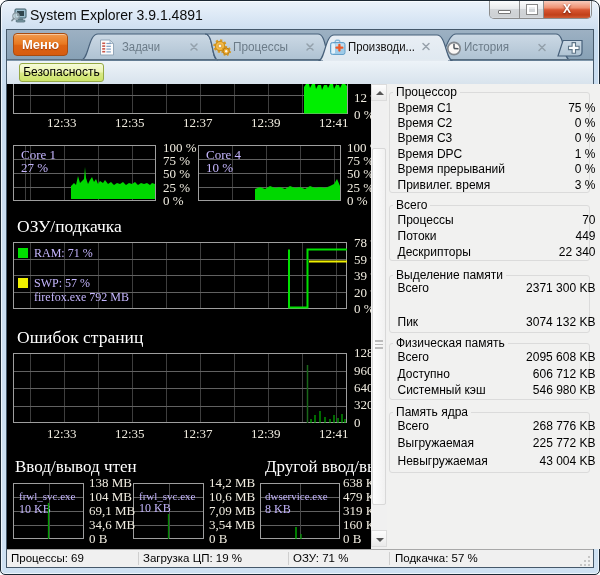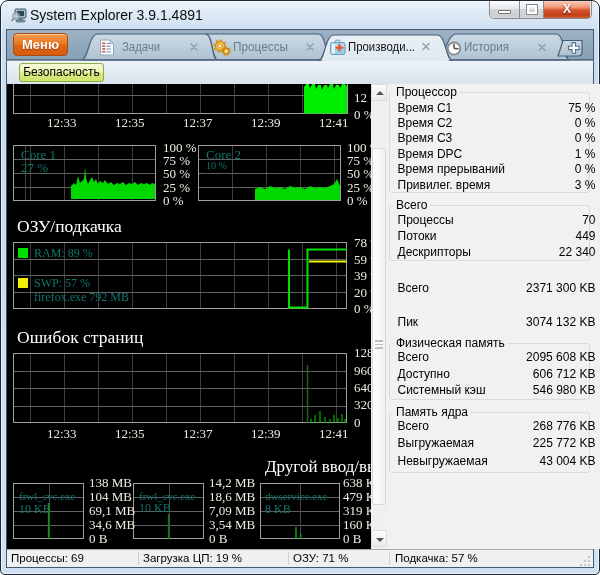--- a/index.html
+++ b/index.html
@@ -35,21 +35,21 @@
 #main{position:absolute;left:0;top:54px;width:586px;height:465px}
 #black{position:absolute;left:0;top:0;width:364px;height:465px;background:#000;overflow:hidden;color:#efe9da}
 #sbar{position:absolute;left:364px;top:0;width:16px;height:465px;background:#f0f0f0}
 #rpanel{position:absolute;left:380px;top:0;width:230px;height:465px;background:#f1f1f0;overflow:hidden}
 
 .gbox{position:absolute;border:1px solid #9e9e9e}
 .vg{position:absolute;top:0;bottom:0;left:0;right:0;background:repeating-linear-gradient(to right,#3e3e3e 0 1px,transparent 1px 34px)}
 .hl{position:absolute;left:0;right:0;height:1px;background:#616161}
 .glab{position:absolute;font-family:"Liberation Serif",serif;font-size:13px;color:#f0ece0;white-space:nowrap;line-height:15px}
 .btitle{position:absolute;font-family:"Liberation Serif",serif;font-size:17.5px;color:#fff;white-space:nowrap}
-.wserif{position:absolute;font-family:"Liberation Serif",serif;color:#0f766e;white-space:nowrap}
+.wserif{position:absolute;font-family:"Liberation Serif",serif;color:#c4b5fd;white-space:nowrap}
 svg{position:absolute;left:0;top:0}
 
 .grp{position:absolute;left:2px;width:201px;border:1px solid #dbdbdb;border-radius:3px}
 .grp b{position:absolute;left:3px;top:-8px;background:#f1f1f0;padding:0 3px;font-weight:normal;font-size:12px;color:#000;white-space:nowrap}
 .row{position:absolute;left:10.5px;right:21.5px;height:15px;font-size:12px;color:#000;white-space:nowrap}
 .row s{position:absolute;right:0;top:0;text-decoration:none}
 
 #status{position:absolute;left:0;top:519px;width:586px;height:18px;background:#f0f0f0;border-top:1px solid #a8a8a8;font-size:11.5px;color:#000}
 #status span{position:absolute;top:2px;white-space:nowrap}
 .sdiv{position:absolute;top:2px;bottom:2px;width:1px;background:#cfcfcf}
@@ -195,37 +195,37 @@
 
     <div class="gbox" style="left:191px;top:61px;width:143px;height:56px">
      <div style="position:absolute;top:0;bottom:0;left:33px;width:1px;background:#3e3e3e"></div>
      <div style="position:absolute;top:0;bottom:0;left:67px;width:1px;background:#3e3e3e"></div>
      <div style="position:absolute;top:0;bottom:0;left:101px;width:1px;background:#3e3e3e"></div>
      <div style="position:absolute;top:0;bottom:0;left:135px;width:1px;background:#3e3e3e"></div>
      <div class="hl" style="top:13px"></div>
             <div class="hl" style="top:27px"></div>
             <div class="hl" style="top:41px"></div>
     </div>
-    <div class="wserif" style="left:199px;top:63px;font-size:13px">Core 2</div>
-    <div class="wserif" style="left:199px;top:76px;font-size:10px">10 %</div>
+    <div class="wserif" style="left:199px;top:63px;font-size:13px">Core 4</div>
+    <div class="wserif" style="left:199px;top:76px;font-size:13px">10 %</div>
     <div class="glab" style="left:340px;top:56px">100 %</div>
     <div class="glab" style="left:340px;top:69px">75 %</div>
     <div class="glab" style="left:340px;top:82px">50 %</div>
     <div class="glab" style="left:340px;top:96px">25 %</div>
     <div class="glab" style="left:340px;top:109px">0 %</div>
 
     <div class="btitle" style="left:10px;top:132px">ОЗУ/подкачка</div>
     <div class="gbox" style="left:6px;top:158px;width:334px;height:67px">
      <div class="vg" style="background-position-x:16px"></div>
      <div class="hl" style="top:16px"></div>
             <div class="hl" style="top:32px"></div>
             <div class="hl" style="top:49px"></div>
     </div>
     <div style="position:absolute;left:11px;top:164px;width:10px;height:10px;background:#00e000"></div>
-    <div class="wserif" style="left:27px;top:162px;font-size:12px">RAM: 89 %</div>
+    <div class="wserif" style="left:27px;top:162px;font-size:12px">RAM: 71 %</div>
     <div style="position:absolute;left:11px;top:194px;width:10px;height:10px;background:#f0f000"></div>
     <div class="wserif" style="left:27px;top:192px;font-size:12px">SWP: 57 %</div>
     <div class="wserif" style="left:27px;top:206px;font-size:12px">firefox.exe 792 MB</div>
     <div class="glab" style="left:347px;top:151px">78 %</div>
     <div class="glab" style="left:347px;top:167.5px">59 %</div>
     <div class="glab" style="left:347px;top:184px">39 %</div>
     <div class="glab" style="left:347px;top:200.5px">20 %</div>
     <div class="glab" style="left:347px;top:217px">0 %</div>
 
     <div class="btitle" style="left:10px;top:243px">Ошибок страниц</div>
@@ -239,20 +239,21 @@
     <div class="glab" style="left:347px;top:279px">960</div>
     <div class="glab" style="left:347px;top:296px">640</div>
     <div class="glab" style="left:347px;top:313px">320</div>
     <div class="glab" style="left:347px;top:331px">0</div>
     <div class="glab" style="left:40px;top:342px">12:33</div>
     <div class="glab" style="left:108px;top:342px">12:35</div>
     <div class="glab" style="left:176px;top:342px">12:37</div>
     <div class="glab" style="left:244px;top:342px">12:39</div>
     <div class="glab" style="left:312px;top:342px">12:41</div>
 
+    <div class="btitle" style="left:8px;top:373px;font-size:17px">Ввод/вывод чтен</div>
     <div class="btitle" style="left:258px;top:373px;font-size:17px">Другой ввод/выв</div>
     <div class="gbox" style="left:6px;top:399px;width:71px;height:56px">
      <div class="hl" style="top:13px"></div>
             <div class="hl" style="top:27px"></div>
             <div class="hl" style="top:41px"></div>
      <div style="position:absolute;top:0;bottom:0;left:35px;width:1px;background:#474747"></div>
     </div>
     <div class="wserif" style="left:12px;top:406px;font-size:11px">frwl_svc.exe</div>
     <div class="wserif" style="left:12px;top:418px;font-size:12px">10 KB</div>
     <div class="gbox" style="left:126px;top:399px;width:71px;height:56px">
@@ -270,21 +271,21 @@
      <div style="position:absolute;top:0;bottom:0;left:39px;width:1px;background:#474747"></div>
     </div>
     <div class="wserif" style="left:258px;top:406px;font-size:11px">dwservice.exe</div>
     <div class="wserif" style="left:258px;top:418px;font-size:12px">8 KB</div>
     <div class="glab" style="left:82px;top:391px">138 MB</div>
     <div class="glab" style="left:82px;top:405px">104 MB</div>
     <div class="glab" style="left:82px;top:419px">69,1 MB</div>
     <div class="glab" style="left:82px;top:433px">34,6 MB</div>
     <div class="glab" style="left:82px;top:447px">0 В</div>
     <div class="glab" style="left:202px;top:391px">14,2 MB</div>
-    <div class="glab" style="left:202px;top:405px">18,6 MB</div>
+    <div class="glab" style="left:202px;top:405px">10,6 MB</div>
     <div class="glab" style="left:202px;top:419px">7,09 MB</div>
     <div class="glab" style="left:202px;top:433px">3,54 MB</div>
     <div class="glab" style="left:202px;top:447px">0 В</div>
     <div class="glab" style="left:336px;top:391px">638 КБ</div>
     <div class="glab" style="left:336px;top:405px">479 КБ</div>
     <div class="glab" style="left:336px;top:419px">319 КБ</div>
     <div class="glab" style="left:336px;top:433px">160 КБ</div>
     <div class="glab" style="left:336px;top:447px">0 В</div>
 
     <svg width="364" height="465" viewBox="0 0 364 465">
@@ -333,20 +334,23 @@
     <div class="row" style="top:47px">Время C3<s>0 %</s></div>
     <div class="row" style="top:62.5px">Время DPC<s>1 %</s></div>
     <div class="row" style="top:78px">Время прерываний<s>0 %</s></div>
     <div class="row" style="top:93.5px">Привилег. время<s>3 %</s></div>
     <div class="grp" style="top:121px;height:56px">
             <b>Всего</b>
           </div>
     <div class="row" style="top:129px">Процессы<s>70</s></div>
     <div class="row" style="top:145px">Потоки<s>449</s></div>
     <div class="row" style="top:161px">Дескрипторы<s>22 340</s></div>
+    <div class="grp" style="top:190.5px;height:58px">
+            <b>Выделение памяти</b>
+          </div>
     <div class="row" style="top:197px">Всего<s>2371 300 KB</s></div>
     <div class="row" style="top:230.5px">Пик<s>3074 132 KB</s></div>
     <div class="grp" style="top:258.5px;height:57px">
             <b>Физическая память</b>
           </div>
     <div class="row" style="top:266px">Всего<s>2095 608 KB</s></div>
     <div class="row" style="top:282.5px">Доступно<s>606 712 KB</s></div>
     <div class="row" style="top:298.5px">Системный кэш<s>546 980 KB</s></div>
     <div class="grp" style="top:327.5px;height:61px">
             <b>Память ядра</b>

